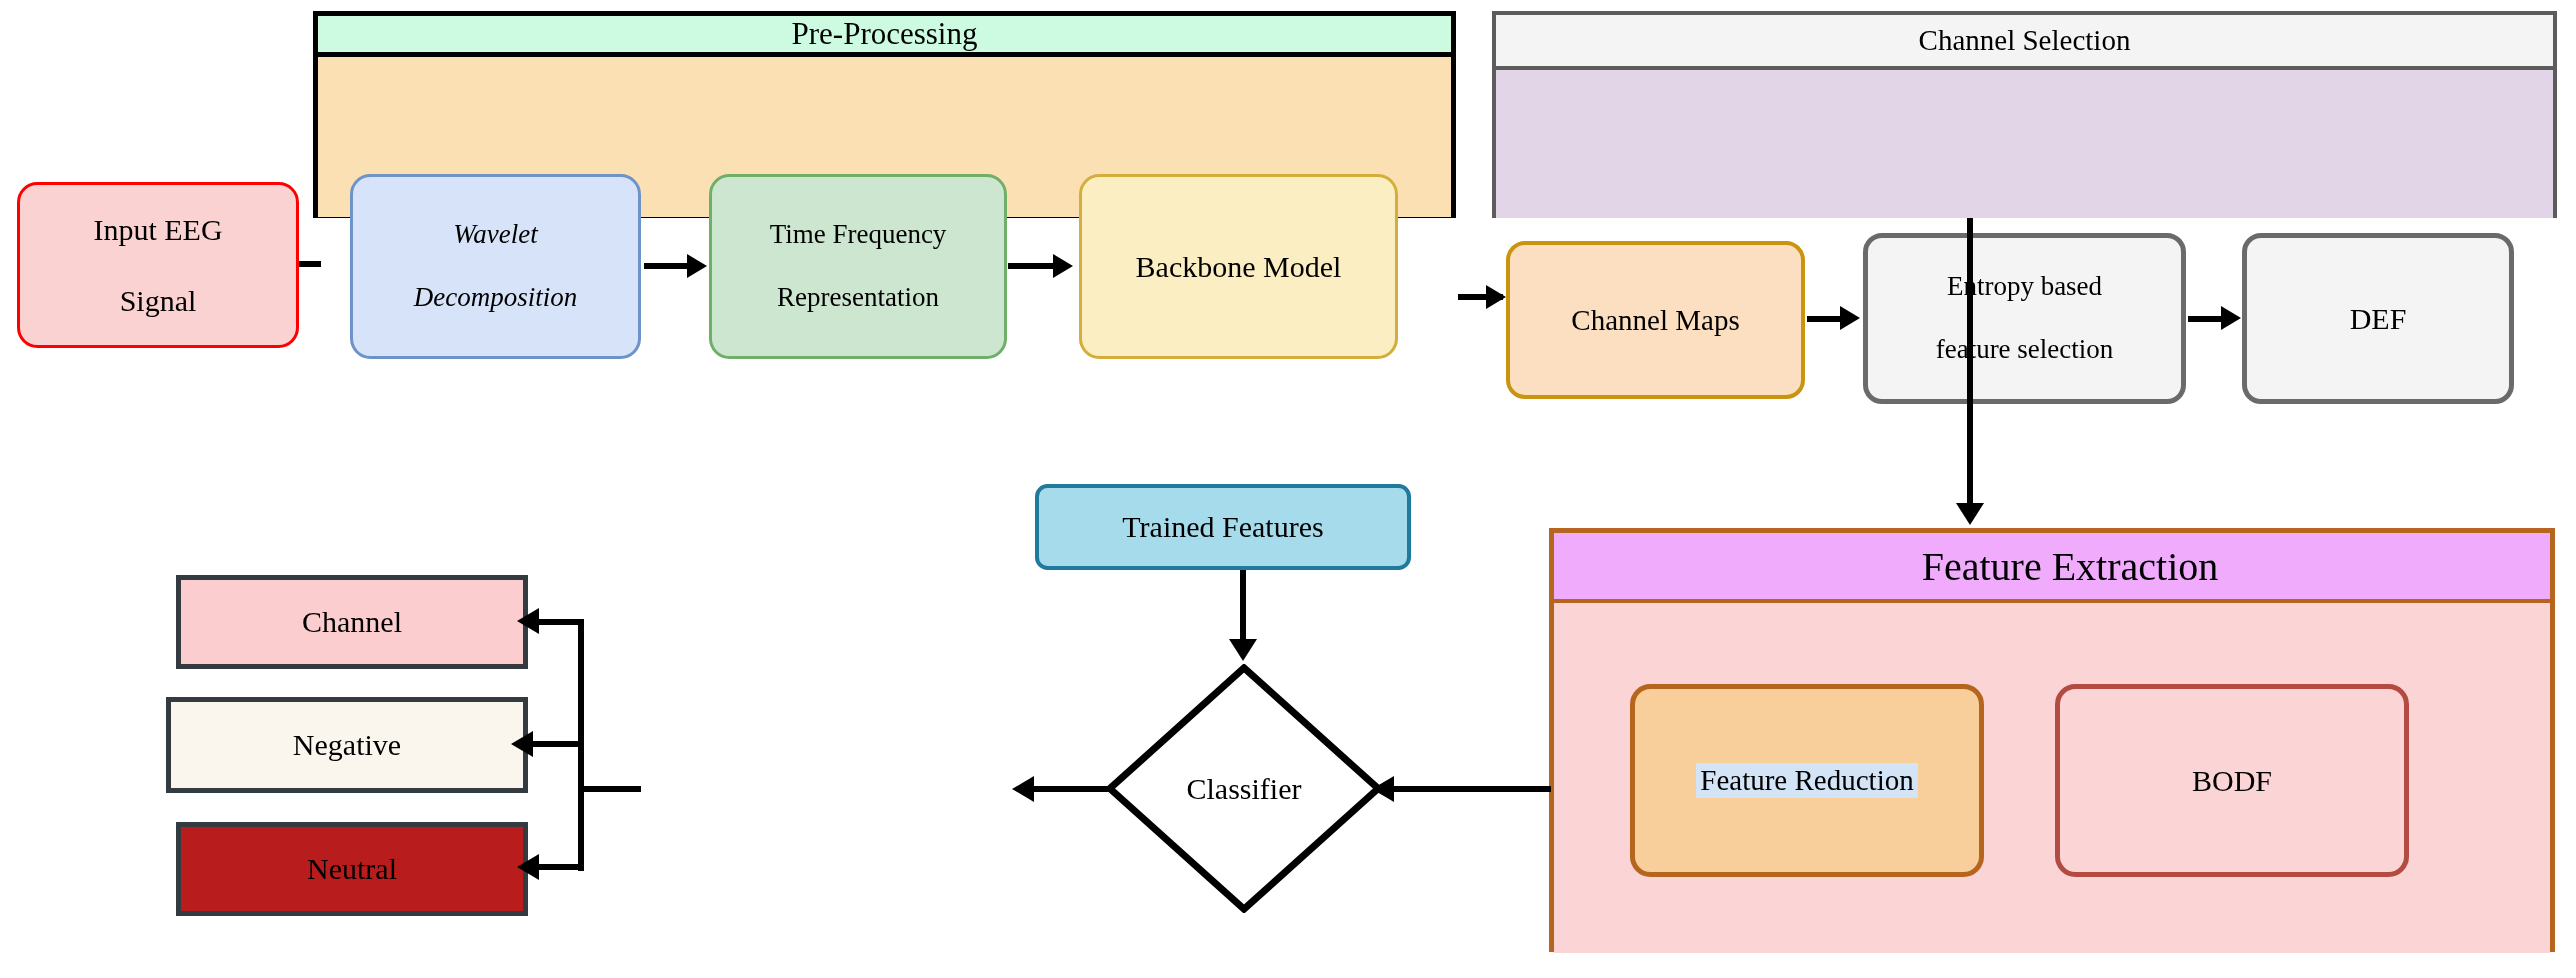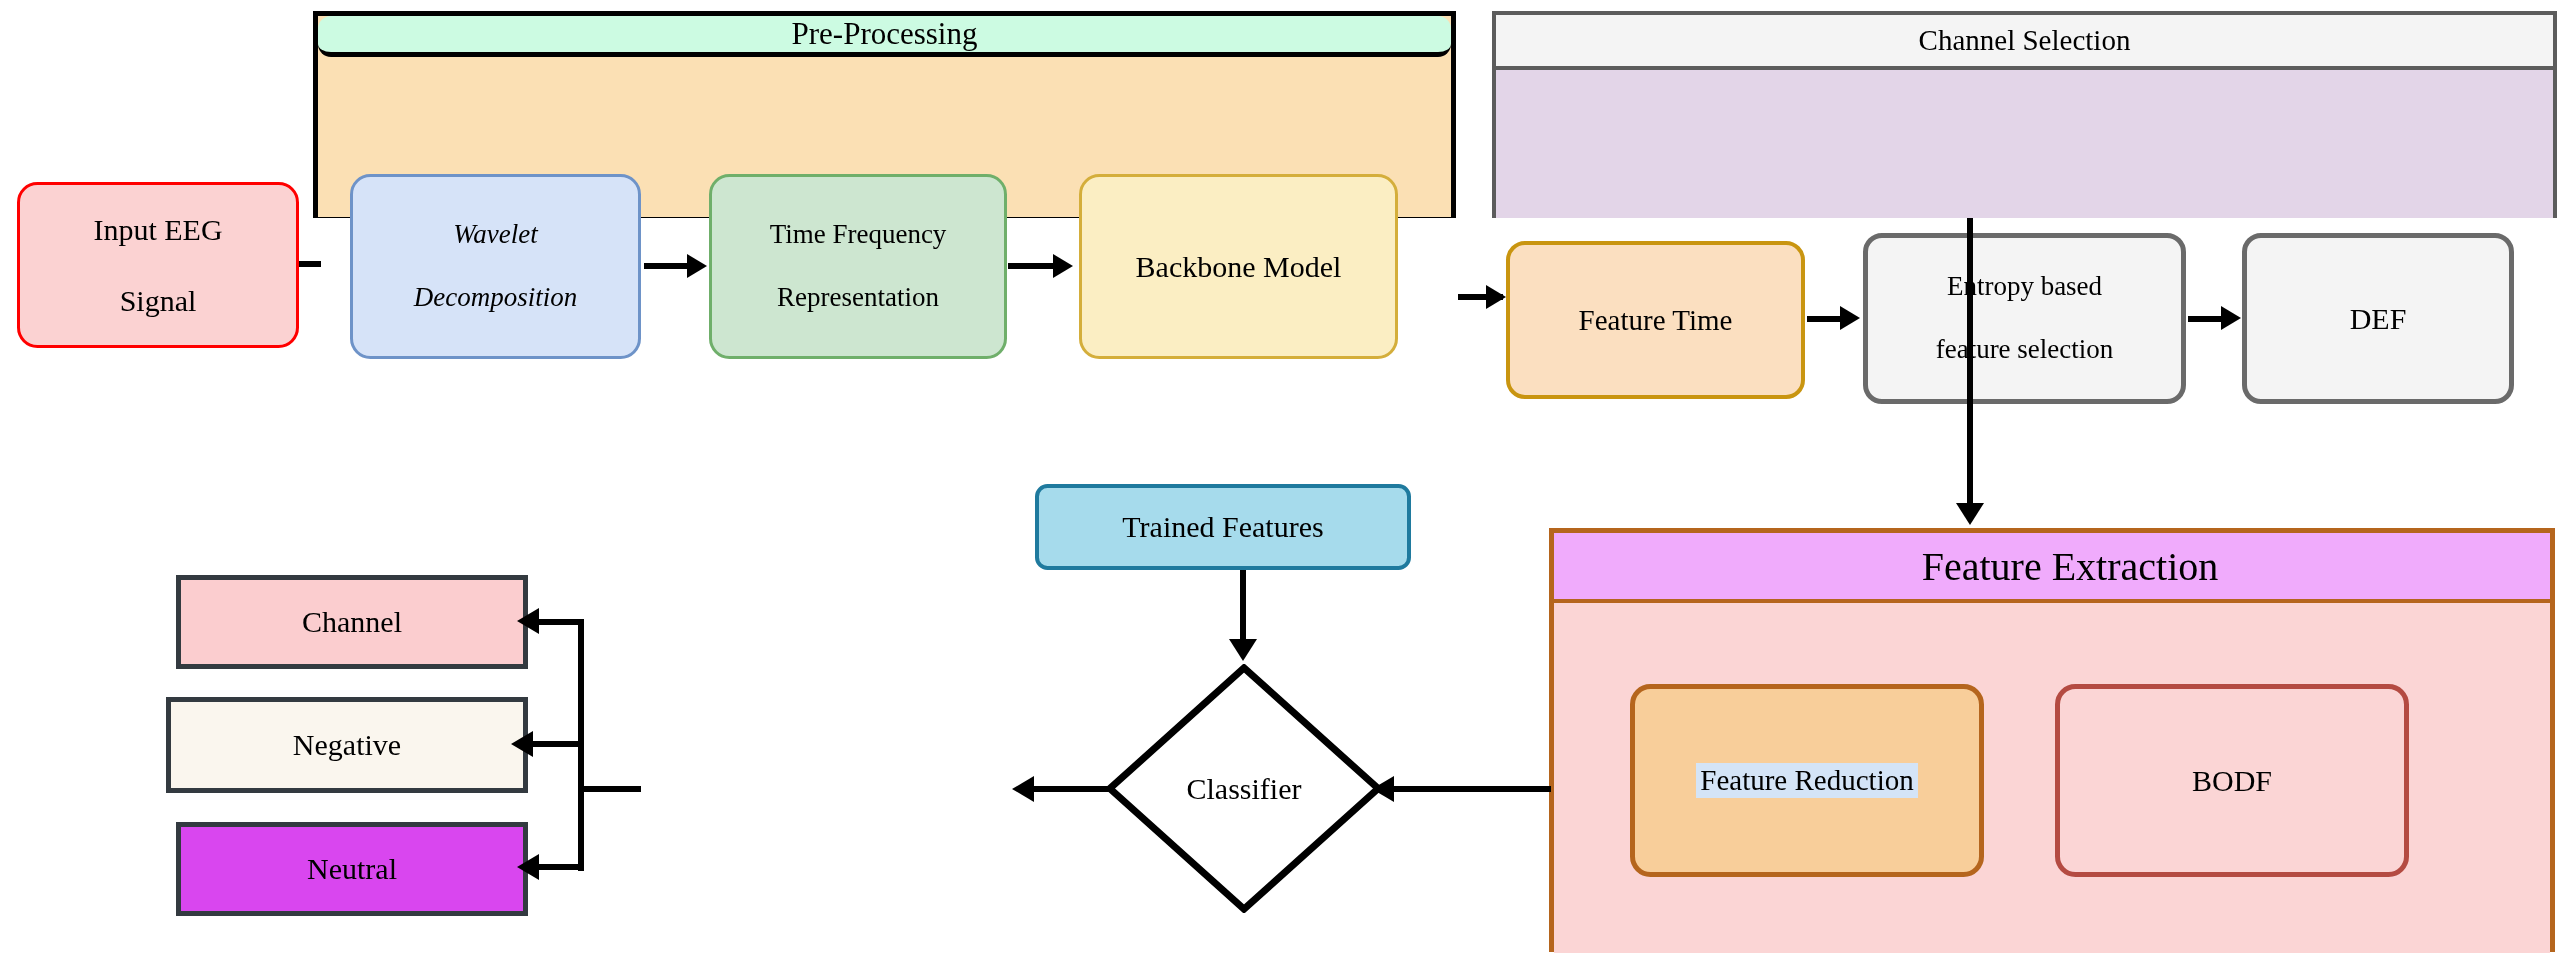--- a/index.html
+++ b/index.html
@@ -12,21 +12,21 @@
   .node span{display:block;padding:0 4.7px;}
 
   
   .group{position:absolute;box-sizing:border-box;}
   .group .ghead{position:absolute;left:0;top:0;width:100%;box-sizing:border-box;
                 display:flex;align-items:center;justify-content:center;}
   .group .gbody{position:absolute;left:0;width:100%;box-sizing:border-box;}
 
   
   #grp-pre{left:313px;top:11px;width:1143px;height:207px;border:5.5px solid #000;background:#FBE0B4;}
-  #grp-pre .ghead{height:41px;background:#CCFBE2;border-bottom:5.5px solid #000;font-size:31px;border-radius:13px;}
+  #grp-pre .ghead{height:41px;background:#CCFBE2;border-bottom:5.5px solid #000;font-size:31px;}
   #grp-pre .gbody{top:46px;height:155px;background:#FBE0B4;}
 
   
   #grp-chan{left:1492px;top:11px;width:1065px;height:207px;border:4.7px solid #5C5C5C;background:#E3D5E8;}
   #grp-chan .ghead{height:55px;background:#F4F4F4;border-bottom:4.7px solid #5C5C5C;font-size:29px;}
   #grp-chan .gbody{top:60px;height:143px;background:#E3D5E8;}
 
   
   #grp-fex{left:1549px;top:528px;width:1006px;height:424px;border:5.5px solid #B5651D;background:#FBD5D5;}
   #grp-fex .ghead{height:70px;background:#f0abfc;border-bottom:4.7px solid #B5651D;font-size:40px;padding-left:36px;}
@@ -58,21 +58,21 @@
   #n-trained{left:1035px;top:484px;width:376px;height:86px;border:4.7px solid #1F7A9E;
              background:#A6DBEC;border-radius:12.5px;font-size:30px;}
   #n-estlabels{left:636px;top:695px;width:376px;height:188px;border:5.5px solid #2C5270;
                background:#B0C2D0;border-radius:20.4px;font-size:30px;}
 
   #n-positive{left:176px;top:575px;width:352px;height:94px;border:5.5px solid #333A40;
               background:#FBCDCF;font-size:30px;}
   #n-negative{left:166px;top:697px;width:362px;height:96px;border:5.5px solid #333A40;
               background:#FAF6EE;font-size:30px;}
   #n-neutral{left:176px;top:822px;width:352px;height:94px;border:5.5px solid #333A40;
-             background:#d946ef;font-size:30px;}
+             background:#b91c1c;font-size:30px;}
 
   
   #n-classifier{left:1106px;top:664px;width:276px;height:249px;background:transparent;
                 font-size:30px;z-index:4;}
   #n-classifier .dia{position:absolute;left:0;top:0;width:100%;height:100%;}
   #n-classifier .lbl{position:relative;z-index:2;}
 
   
   .ln{position:absolute;background:#000;}
   .ar{position:absolute;width:0;height:0;}
@@ -125,21 +125,21 @@
       <span>Time Frequency</span><br>
       <span>Representation</span>
     </span>
   </div>
 
   <div class="node" id="n-backbone">
     <span>Backbone Model</span>
   </div>
 
   <div class="node" id="n-fmaps">
-    <span>Feature Time</span>
+    <span>Channel Maps</span>
   </div>
 
   <div class="node" id="n-entropy">
     <span>
       <span>Entropy based</span><br>
       <span>feature selection</span>
     </span>
   </div>
 
   <div class="node" id="n-def">

